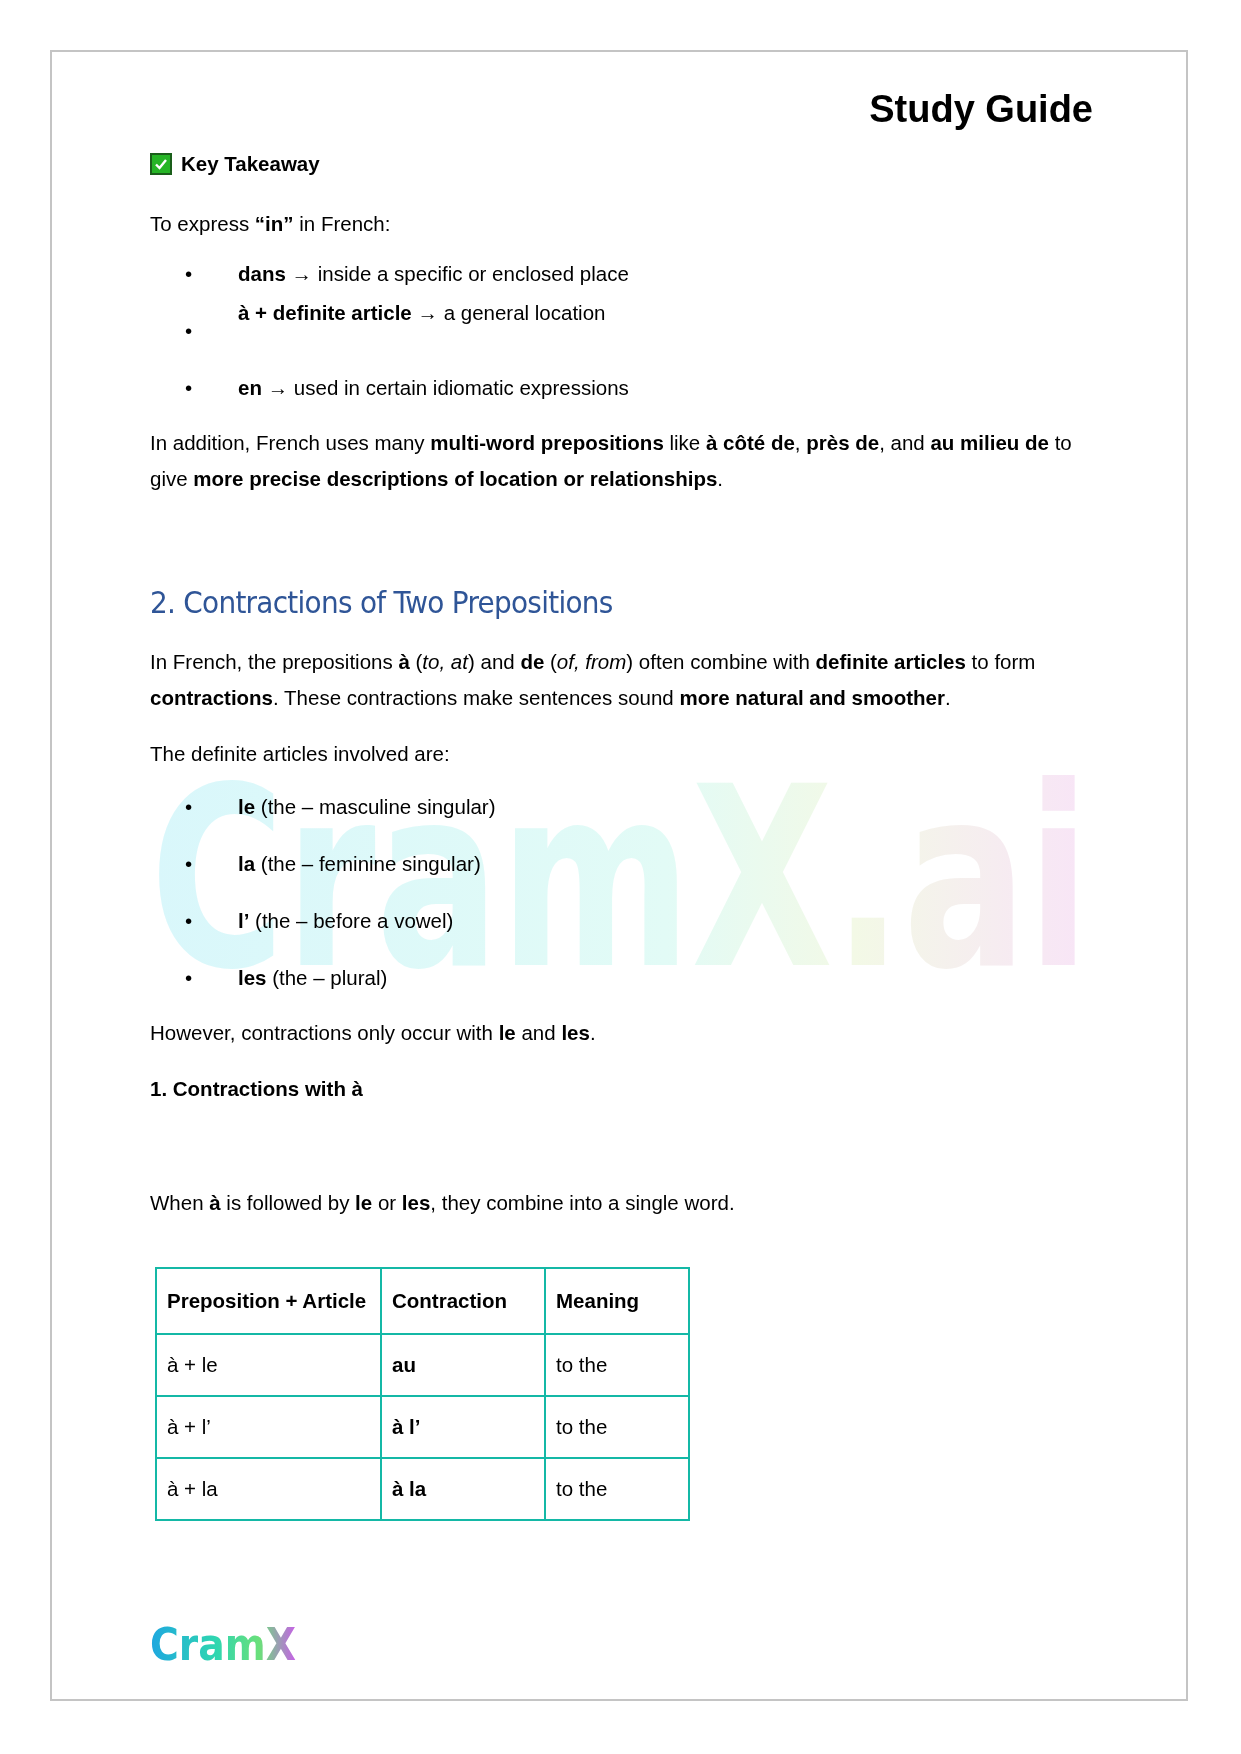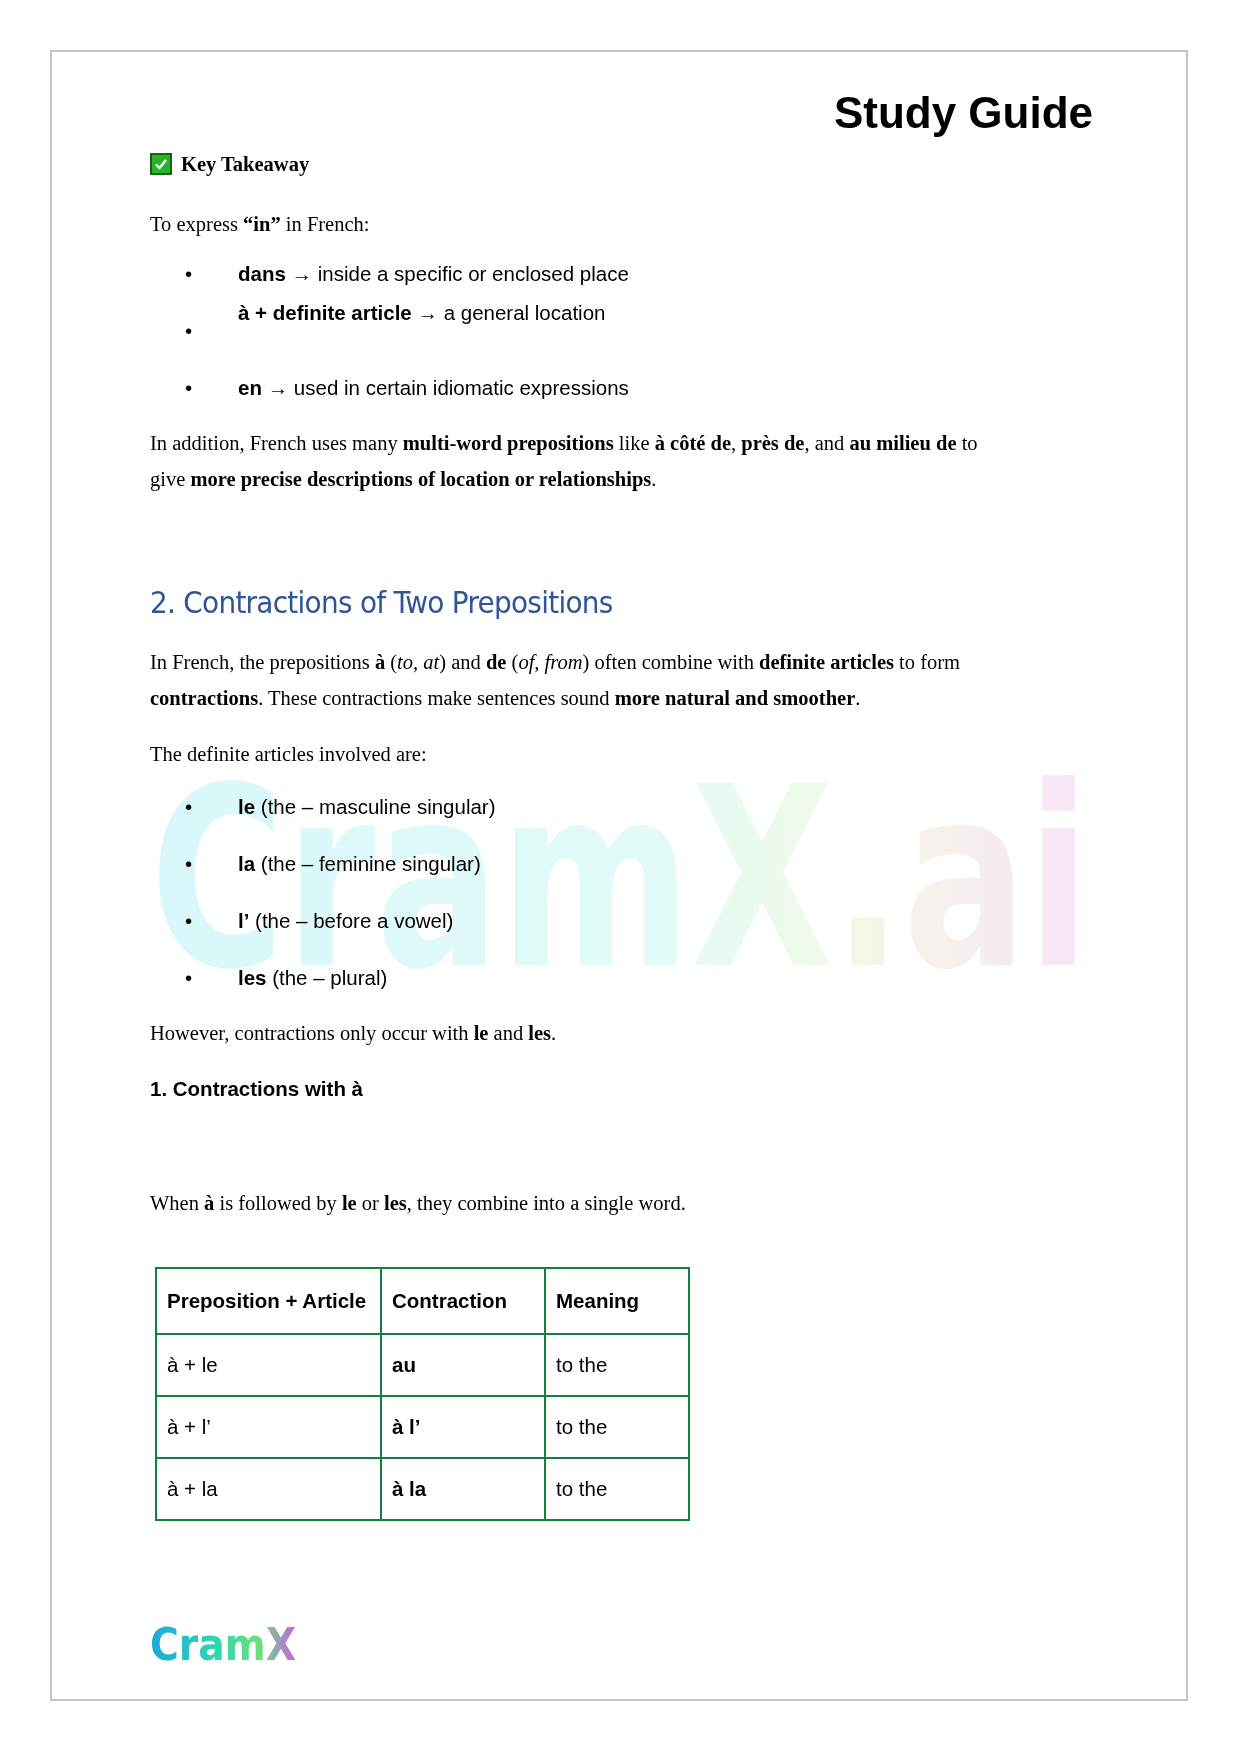--- a/index.html
+++ b/index.html
@@ -1,37 +1,37 @@
 <!DOCTYPE html>
 <html><head>
   <meta charset="utf-8">
   <style>
     html, body { margin: 0; padding: 0; background: #ffffff; }
     body { width: 1241px; height: 1754px; position: relative; overflow: hidden;
            font-family: "Liberation Sans", sans-serif; color: #000; }
     .page { position: absolute; left: 50px; top: 50px; width: 1138px; height: 1651px;
             border: 2px solid #c4c4c4; box-sizing: border-box; background: #fff; }
     .abs { position: absolute; white-space: nowrap; }
-    .title { right: 148px; top: 88px; font-size: 44px; font-weight: bold; }
-    .p { font-size: 20.5px; line-height: 36px; left: 150px; font-family: Liberation Serif, serif; }
+    .title { right: 148px; top: 88px; font-size: 38px; font-weight: bold; }
+    .p { font-size: 20.5px; line-height: 36px; left: 150px; }
     b { font-weight: bold; }
     i { font-style: italic; }
     .check { display: inline-block; width: 22px; height: 22px; background: #26b526;
              border: 2px solid #1a5e1a; box-sizing: border-box; vertical-align: -4px;
              margin-right: 9px; position: relative; }
     .check svg { position: absolute; left: 2px; top: 2px; }
     .bullet { position: absolute; left: 185px; font-size: 20.5px; }
     .btext { position: absolute; left: 224px; font-size: 20.5px; white-space: nowrap; margin-left: 14px; }
     .h2 { left: 150px; top: 584px; font-size: 31px; color: #2f5597;
           font-family: "DejaVu Sans", sans-serif; font-weight: normal; letter-spacing: -0.8px;
           transform: scaleX(0.9); transform-origin: left; }
     .h3 { left: 150px; top: 1077px; font-size: 20.5px; font-weight: bold; }
     table.ctab { position: absolute; left: 155px; top: 1267px; border-collapse: collapse;
                  font-size: 20.5px; }
-    table.ctab td { border: 2px solid #15803d; height: 62px; padding: 0 10px; vertical-align: middle;
+    table.ctab td { border: 2px solid #14b8a6; height: 62px; padding: 0 10px; vertical-align: middle;
                     box-sizing: border-box; }
     table.ctab td.c1 { width: 225px; }
     table.ctab td.c2 { width: 164px; }
     table.ctab td.c3 { width: 144px; }
     table.ctab tr.hdr td { font-weight: bold; height: 66px; }
     .wm { position: absolute; left: 150px; top: 755px; width: 940px; height: 240px; pointer-events: none; }
     .logo { position: absolute; left: 150px; top: 1618px; }
   </style>
 </head>
 <body>

